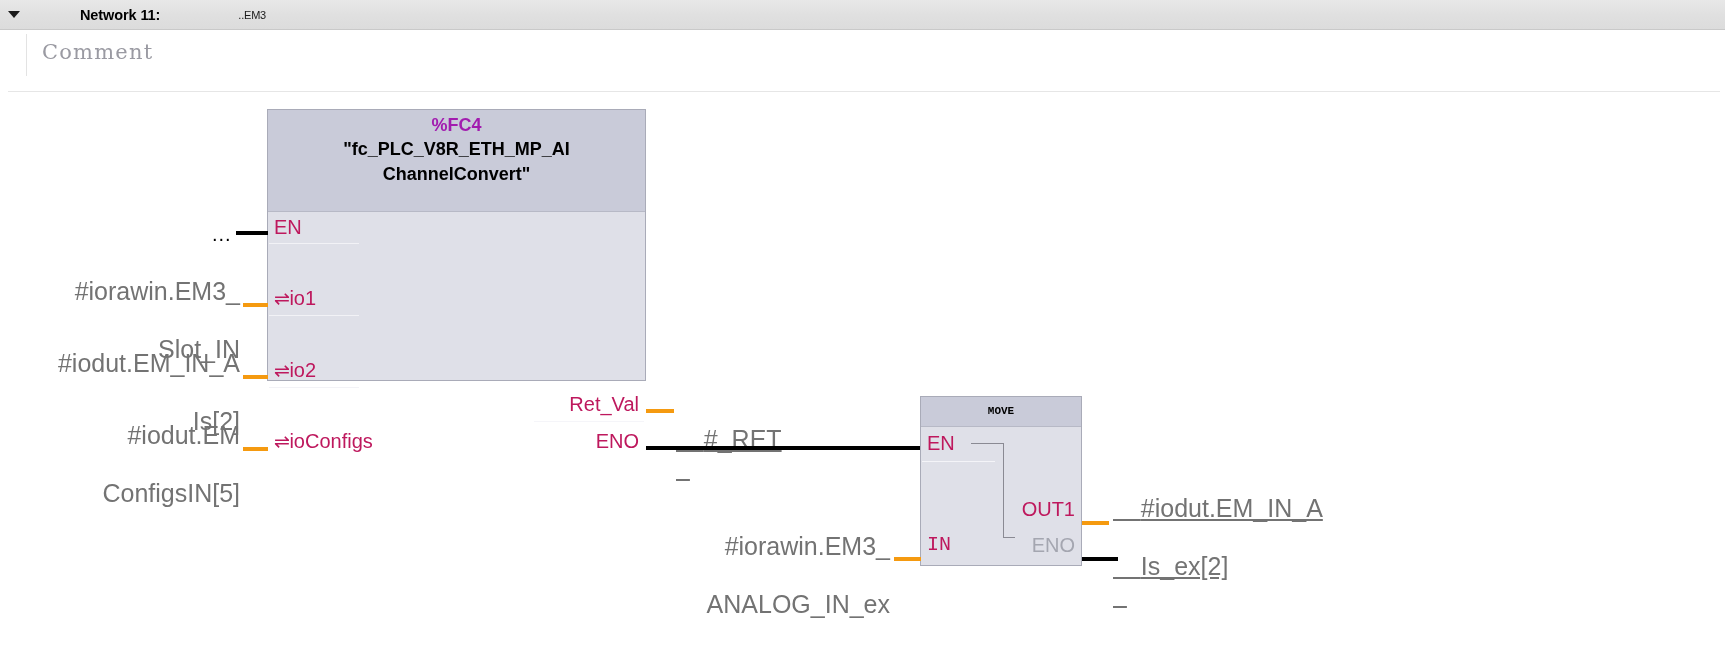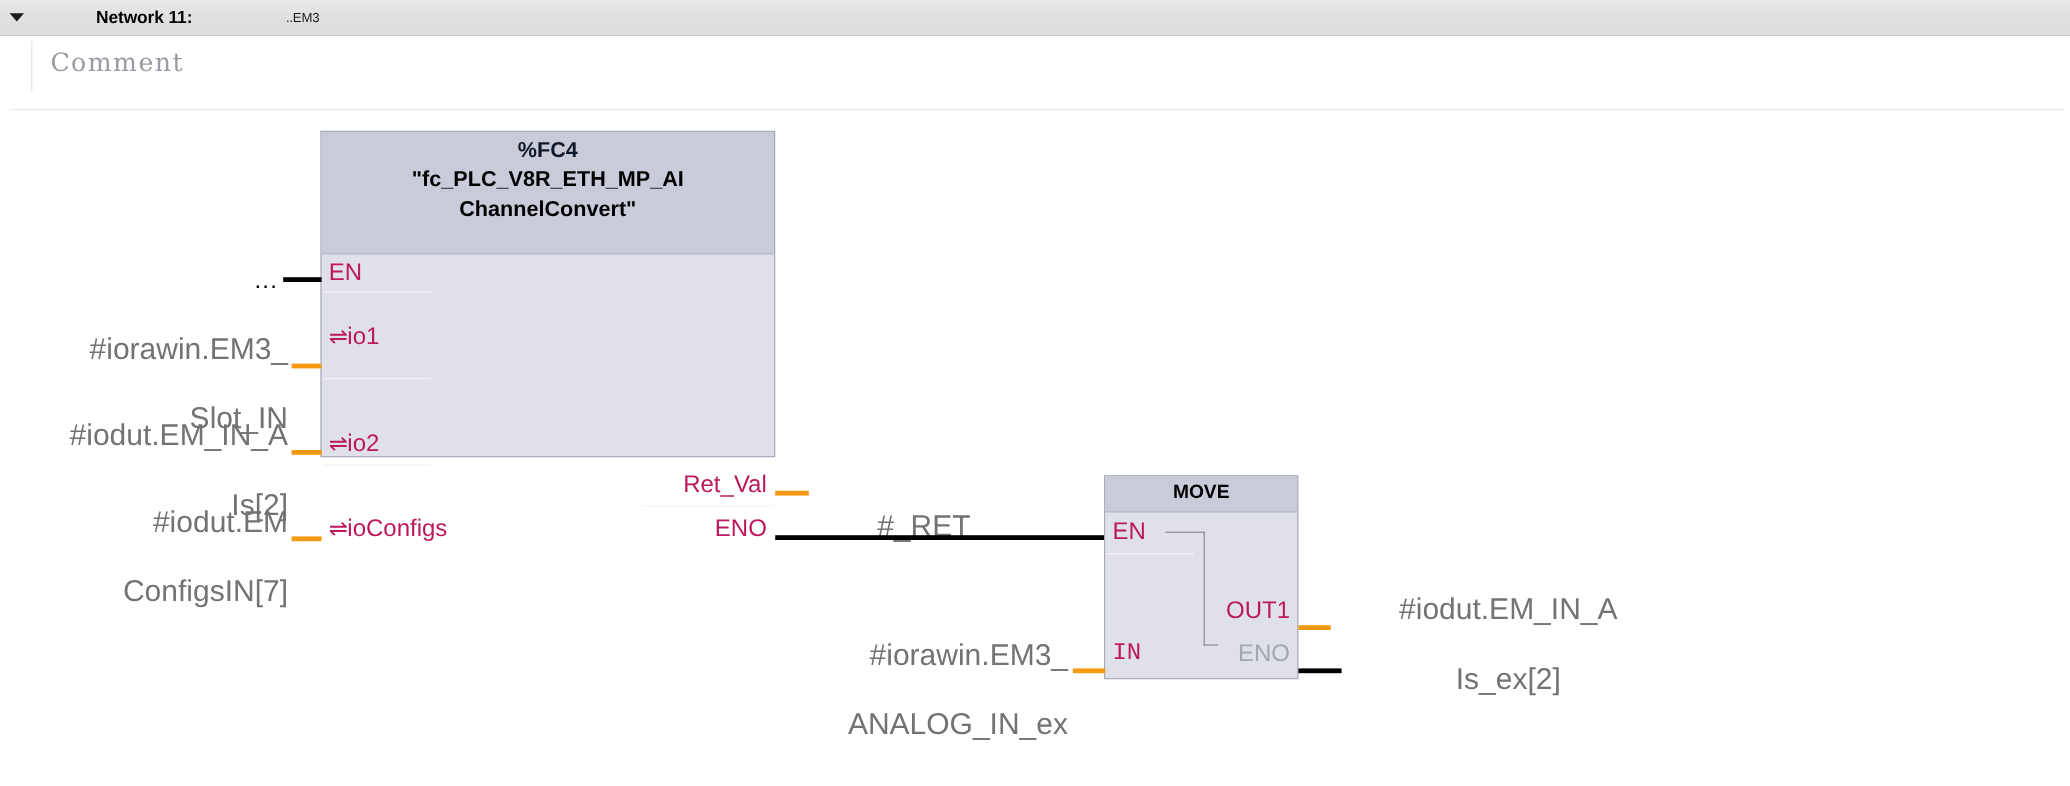--- a/index.html
+++ b/index.html
@@ -93,37 +93,38 @@
     border: 1px solid #a9abb8;
     background: #dfe0e8;
   }
   .fb-header {
     background: #c9cbd9;
     border-bottom: 1px solid #b7b9c6;
     text-align: center;
     box-sizing: border-box;
   }
   .fb-ref {
-    color: #0f172a;
+    color: #a21caf;
     font-weight: bold;
     font-size: 18px;
     line-height: 24px;
   }
   .fb-title {
     color: #000000;
     font-weight: bold;
     font-size: 18px;
     line-height: 25px;
     padding: 0 6px;
   }
   .fb-move-title {
     color: #000000;
     font-weight: bold;
-    font-size: 16px;
+    font-size: 11px;
     line-height: 28px;
+    font-family: Liberation Mono, monospace;
   }
 
   
   .pin {
     position: absolute;
     font-size: 20px;
     color: #be185d;
     white-space: nowrap;
     line-height: 22px;
   }
@@ -144,21 +145,21 @@
 
   
   .operand {
     position: absolute;
     font-size: 25px;
     color: #737373;
     line-height: 29px;
     white-space: pre;
   }
   .operand.ralign { text-align: right; }
-  .operand.lalign { text-align: center; }
+  .operand.lalign { text-align: left; text-decoration: underline; }
 
   
   .wire {
     position: absolute;
     background: #f59a10;
   }
   .wire.power {
     background: #000000;
   }
   .wire.thin-gray {
@@ -194,21 +195,21 @@
       <div class="fb-ref">%FC4</div>
       <div class="fb-title">"fc_PLC_V8R_ETH_MP_AI</div>
       <div class="fb-title">ChannelConvert"</div>
     </div>
 
     <div class="pin left" style="top:106px;">
       <span>EN</span>
     </div>
     <div class="pin-rule" style="left:1px; top:133px; width:90px;"></div>
 
-    <div class="pin left" style="top:160px;">
+    <div class="pin left" style="top:177px;">
       <span class="pin-arrows">⇌</span><span>io1</span>
     </div>
     <div class="pin-rule" style="left:1px; top:205px; width:90px;"></div>
 
     <div class="pin left" style="top:249px;">
       <span class="pin-arrows">⇌</span><span>io2</span>
     </div>
     <div class="pin-rule" style="left:1px; top:277px; width:90px;"></div>
 
     <div class="pin left" style="top:320px;">
@@ -235,21 +236,21 @@
   <div class="wire" style="left:243px; top:211px; width:25px; height:4px;"></div>
 
   <div class="operand ralign" style="left:10px; top:228px; width:230px;">
     <span>#iodut.EM_IN_A</span><br>
     <span>Is[2]</span>
   </div>
   <div class="wire" style="left:243px; top:283px; width:25px; height:4px;"></div>
 
   <div class="operand ralign" style="left:10px; top:300px; width:230px;">
     <span>#iodut.EM</span><br>
-    <span>ConfigsIN[7]</span>
+    <span>ConfigsIN[5]</span>
   </div>
   <div class="wire" style="left:243px; top:355px; width:25px; height:4px;"></div>
 
   <div class="wire" style="left:646px; top:317px; width:28px; height:4px;"></div>
   <div class="operand lalign" style="left:676px; top:304px; width:160px;">
     <span>#_RET</span>
   </div>
 
   <div class="wire power" style="left:646px; top:354px; width:275px; height:4px;"></div>
 

